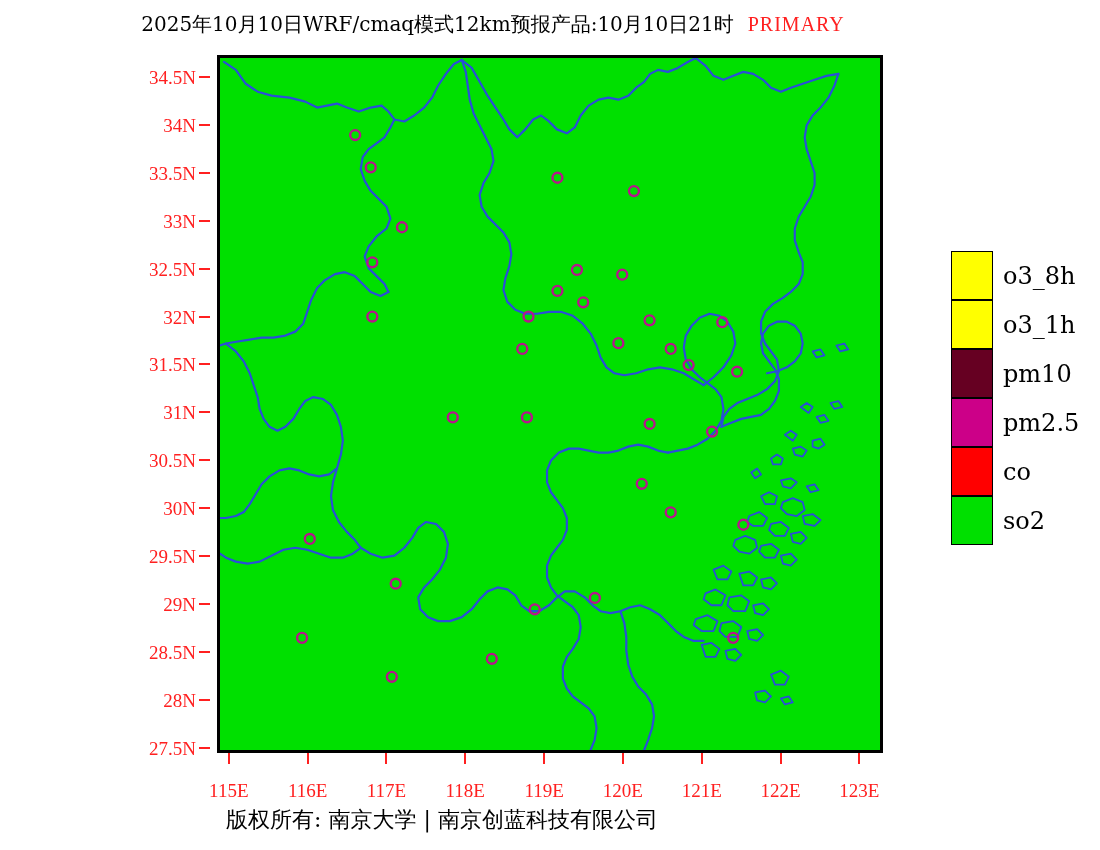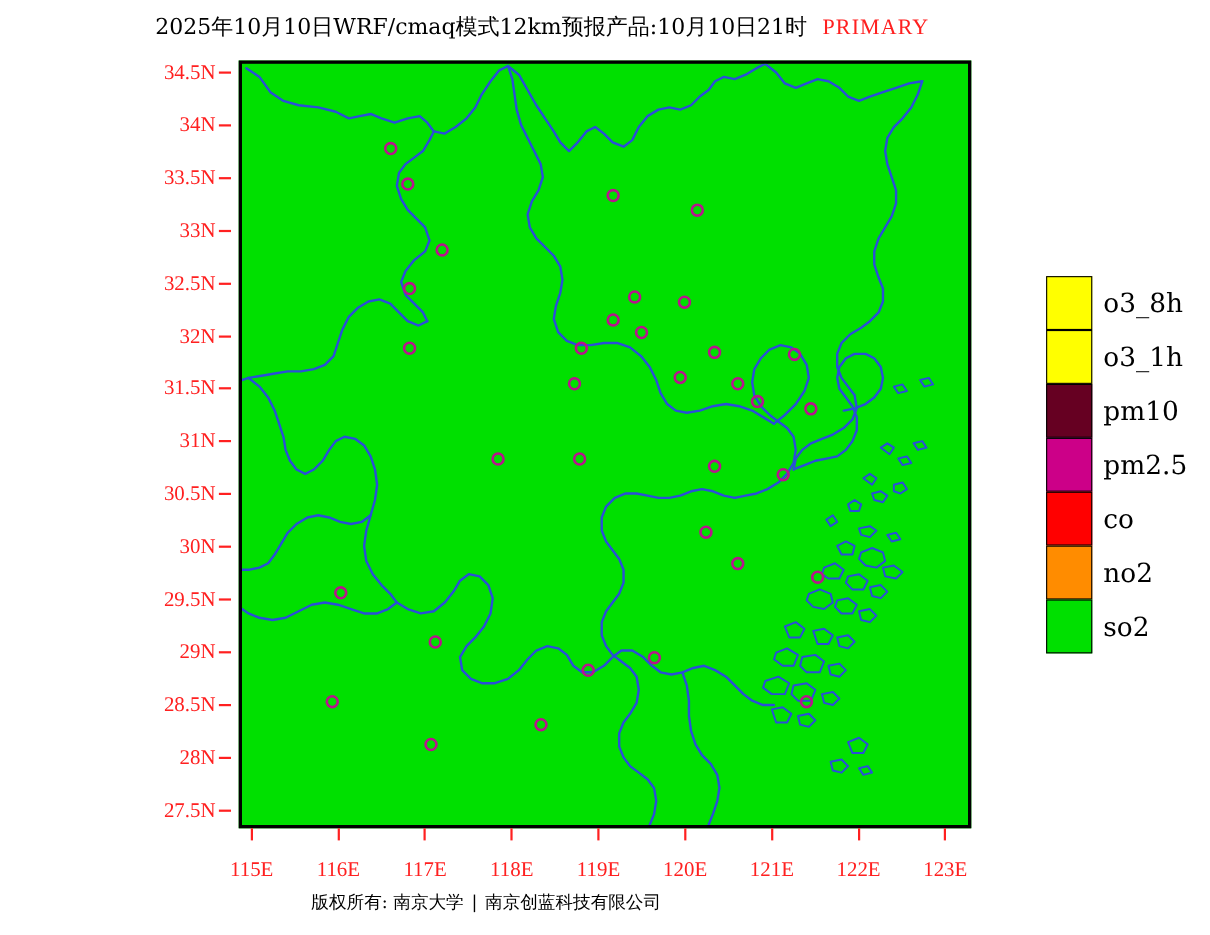--- a/index.html
+++ b/index.html
@@ -56,21 +56,21 @@
     top: 0;
     width: 100%;
     height: 100%;
     display: block;
   }
 
   
   #y-axis-labels {
     position: absolute;
     left: 0;
-    top: 39px;
+    top: 50px;
     width: 210px;
     height: 698px;
   }
   .y-tick-label {
     position: absolute;
     right: 14px;
     transform: translateY(-50%);
     color: #ff2020;
     font-size: 19px;
     line-height: 19px;
@@ -145,21 +145,21 @@
     font-family: "DejaVu Serif", "Liberation Serif", serif;
   }
 
   
   #footer {
     position: absolute;
     left: 0;
     top: 808px;
     width: 884px;
     text-align: center;
-    font-size: 16px;
+    font-size: 22px;
     line-height: 24px;
     color: #000000;
     white-space: nowrap;
     font-family: "DejaVu Serif", "Liberation Serif", serif;
   }
   #footer .sep {
     display: inline-block;
     padding: 0 7px;
   }
 </style>
@@ -393,24 +393,20 @@
     </div>
     <div class="legend-row">
       <div class="legend-swatch" style="background: rgb(204, 0, 136);"></div>
       <div class="legend-label">pm2.5</div>
     </div>
     <div class="legend-row">
       <div class="legend-swatch" style="background: rgb(255, 0, 0);"></div>
       <div class="legend-label">co</div>
     </div>
     <div class="legend-row">
-      <div class="legend-swatch" style="background: rgb(255, 140, 0);"></div>
-      <div class="legend-label">no2</div>
-    </div>
-    <div class="legend-row">
       <div class="legend-swatch" style="background: rgb(0, 224, 0);"></div>
       <div class="legend-label">so2</div>
     </div>
   </div>
 
 <div id="footer">
   <span>版权所有: 南京大学</span><span class="sep">|</span><span>南京创蓝科技有限公司</span>
 </div>
 
 </body></html>

